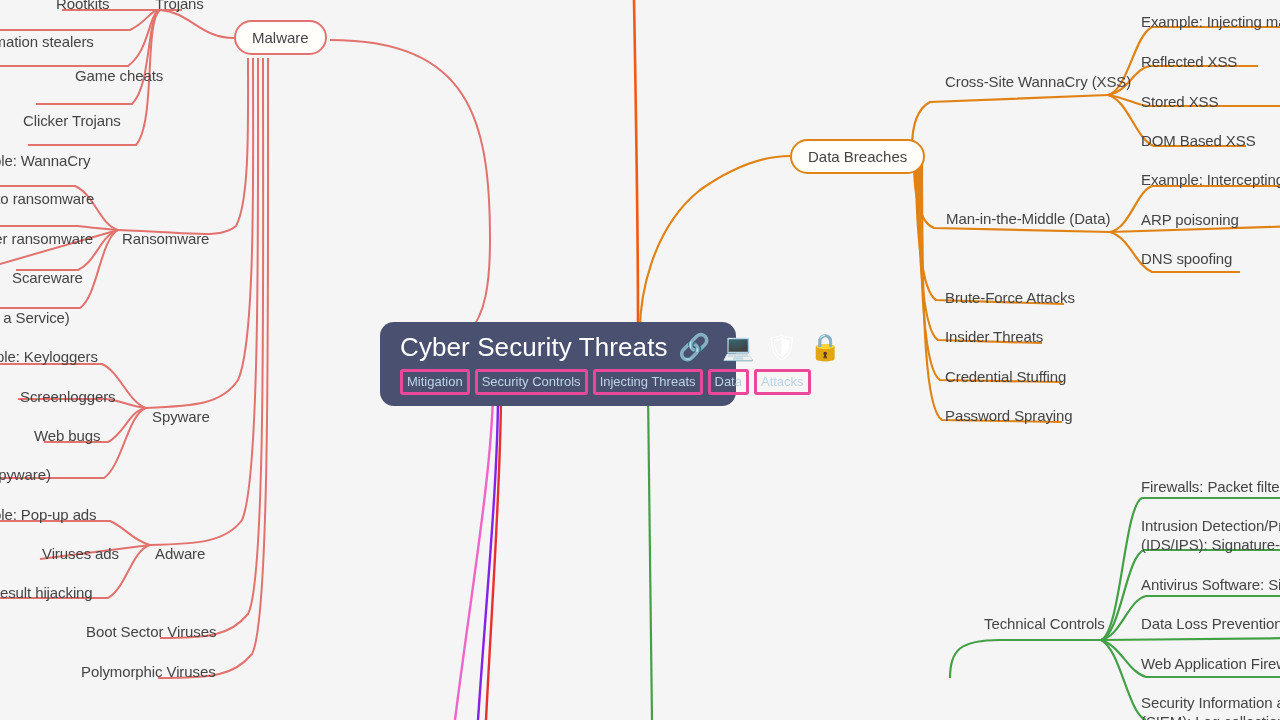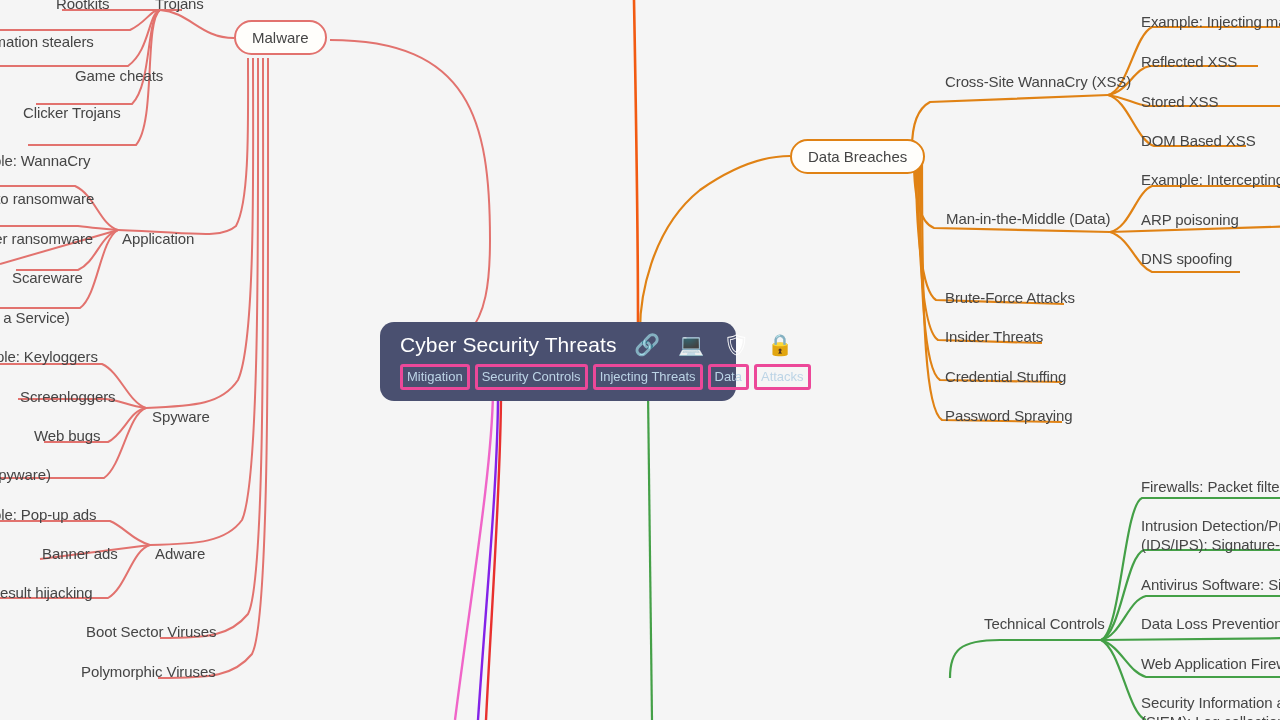--- a/index.html
+++ b/index.html
@@ -35,26 +35,26 @@
     position:absolute;
     left:380px;top:322px;
     width:356px;
     background:#4a5070;
     border-radius:14px;
     padding:12px 18px 11px 20px;
     box-sizing:border-box;
   }
   #central-title{
     color:#ffffff;
-    font-size:21px;
+    font-size:26px;
     line-height:1;
     white-space:nowrap;
     display:flex;
     align-items:center;
-    gap:18px;
+    gap:11px;
   }
   #central-title .ttext{letter-spacing:.1px;}
   .tag-row{
     margin-top:9px;
     display:flex;
     gap:5px;
     align-items:center;
   }
   .tag{
     border:3px solid #ec4899;
@@ -169,36 +169,36 @@
     <span class="tag">Data</span>
     <span class="tag">Attacks</span>
   </div>
 </div>
 
 <div id="left-labels">
     <div class="node-label" style="left: 56px; top: -5px;">Rootkits</div>
     <div class="node-label" style="left: 155px; top: -5px;">Trojans</div>
     <div class="node-label" style="left: -36px; top: 33px;">Information stealers</div>
     <div class="node-label" style="left: 31px; top: 67px; margin-left: 44px;">Game cheats</div>
-    <div class="node-label" style="left: 23px; top: 104px;">Clicker Trojans</div>
+    <div class="node-label" style="left: 23px; top: 112px;">Clicker Trojans</div>
     <div class="node-label" style="left: -45px; top: 152px;">Example: WannaCry</div>
     <div class="node-label" style="left: -35px; top: 190px;">Crypto ransomware</div>
     <div class="node-label" style="left: -37px; top: 230px;">Locker ransomware</div>
     <div class="node-label" style="left: 12px; top: 269px;">Scareware</div>
     <div class="node-label" style="left: -154px; top: 309px;">RaaS (Ransomware as a Service)</div>
     <div class="node-label" style="left: -42px; top: 348px;">Example: Keyloggers</div>
     <div class="node-label" style="left: 20px; top: 388px;">Screenloggers</div>
     <div class="node-label" style="left: 34px; top: 427px;">Web bugs</div>
     <div class="node-label" style="left: -154px; top: 466px;">Trojans (bundled with spyware)</div>
     <div class="node-label" style="left: -45px; top: 506px;">Example: Pop-up ads</div>
-    <div class="node-label" style="left: 42px; top: 545px;">Banner ads</div>
+    <div class="node-label" style="left: 42px; top: 545px;">Viruses ads</div>
     <div class="node-label" style="left: -56px; top: 584px;">Search result hijacking</div>
     <div class="node-label" style="left: 86px; top: 623px;">Boot Sector Viruses</div>
     <div class="node-label" style="left: 81px; top: 663px;">Polymorphic Viruses</div>
-    <div class="node-label" style="left: 122px; top: 230px;">Application</div>
+    <div class="node-label" style="left: 122px; top: 230px;">Ransomware</div>
     <div class="node-label" style="left: 152px; top: 408px;">Spyware</div>
     <div class="node-label" style="left: 155px; top: 545px;">Adware</div>
   </div>
 
 <div id="right-labels">
     <div class="node-label wrap" style="left: 1141px; top: 13px; width: 300px;">Example: Injecting malicious scripts</div>
     <div class="node-label wrap" style="left: 1141px; top: 53px; width: 300px;">Reflected XSS</div>
     <div class="node-label wrap" style="left: 1141px; top: 93px; width: 300px;">Stored XSS</div>
     <div class="node-label wrap" style="left: 1141px; top: 132px; width: 300px;">DOM Based XSS</div>
     <div class="node-label" style="left: 945px; top: 73px;">Cross-Site WannaCry (XSS)</div>

